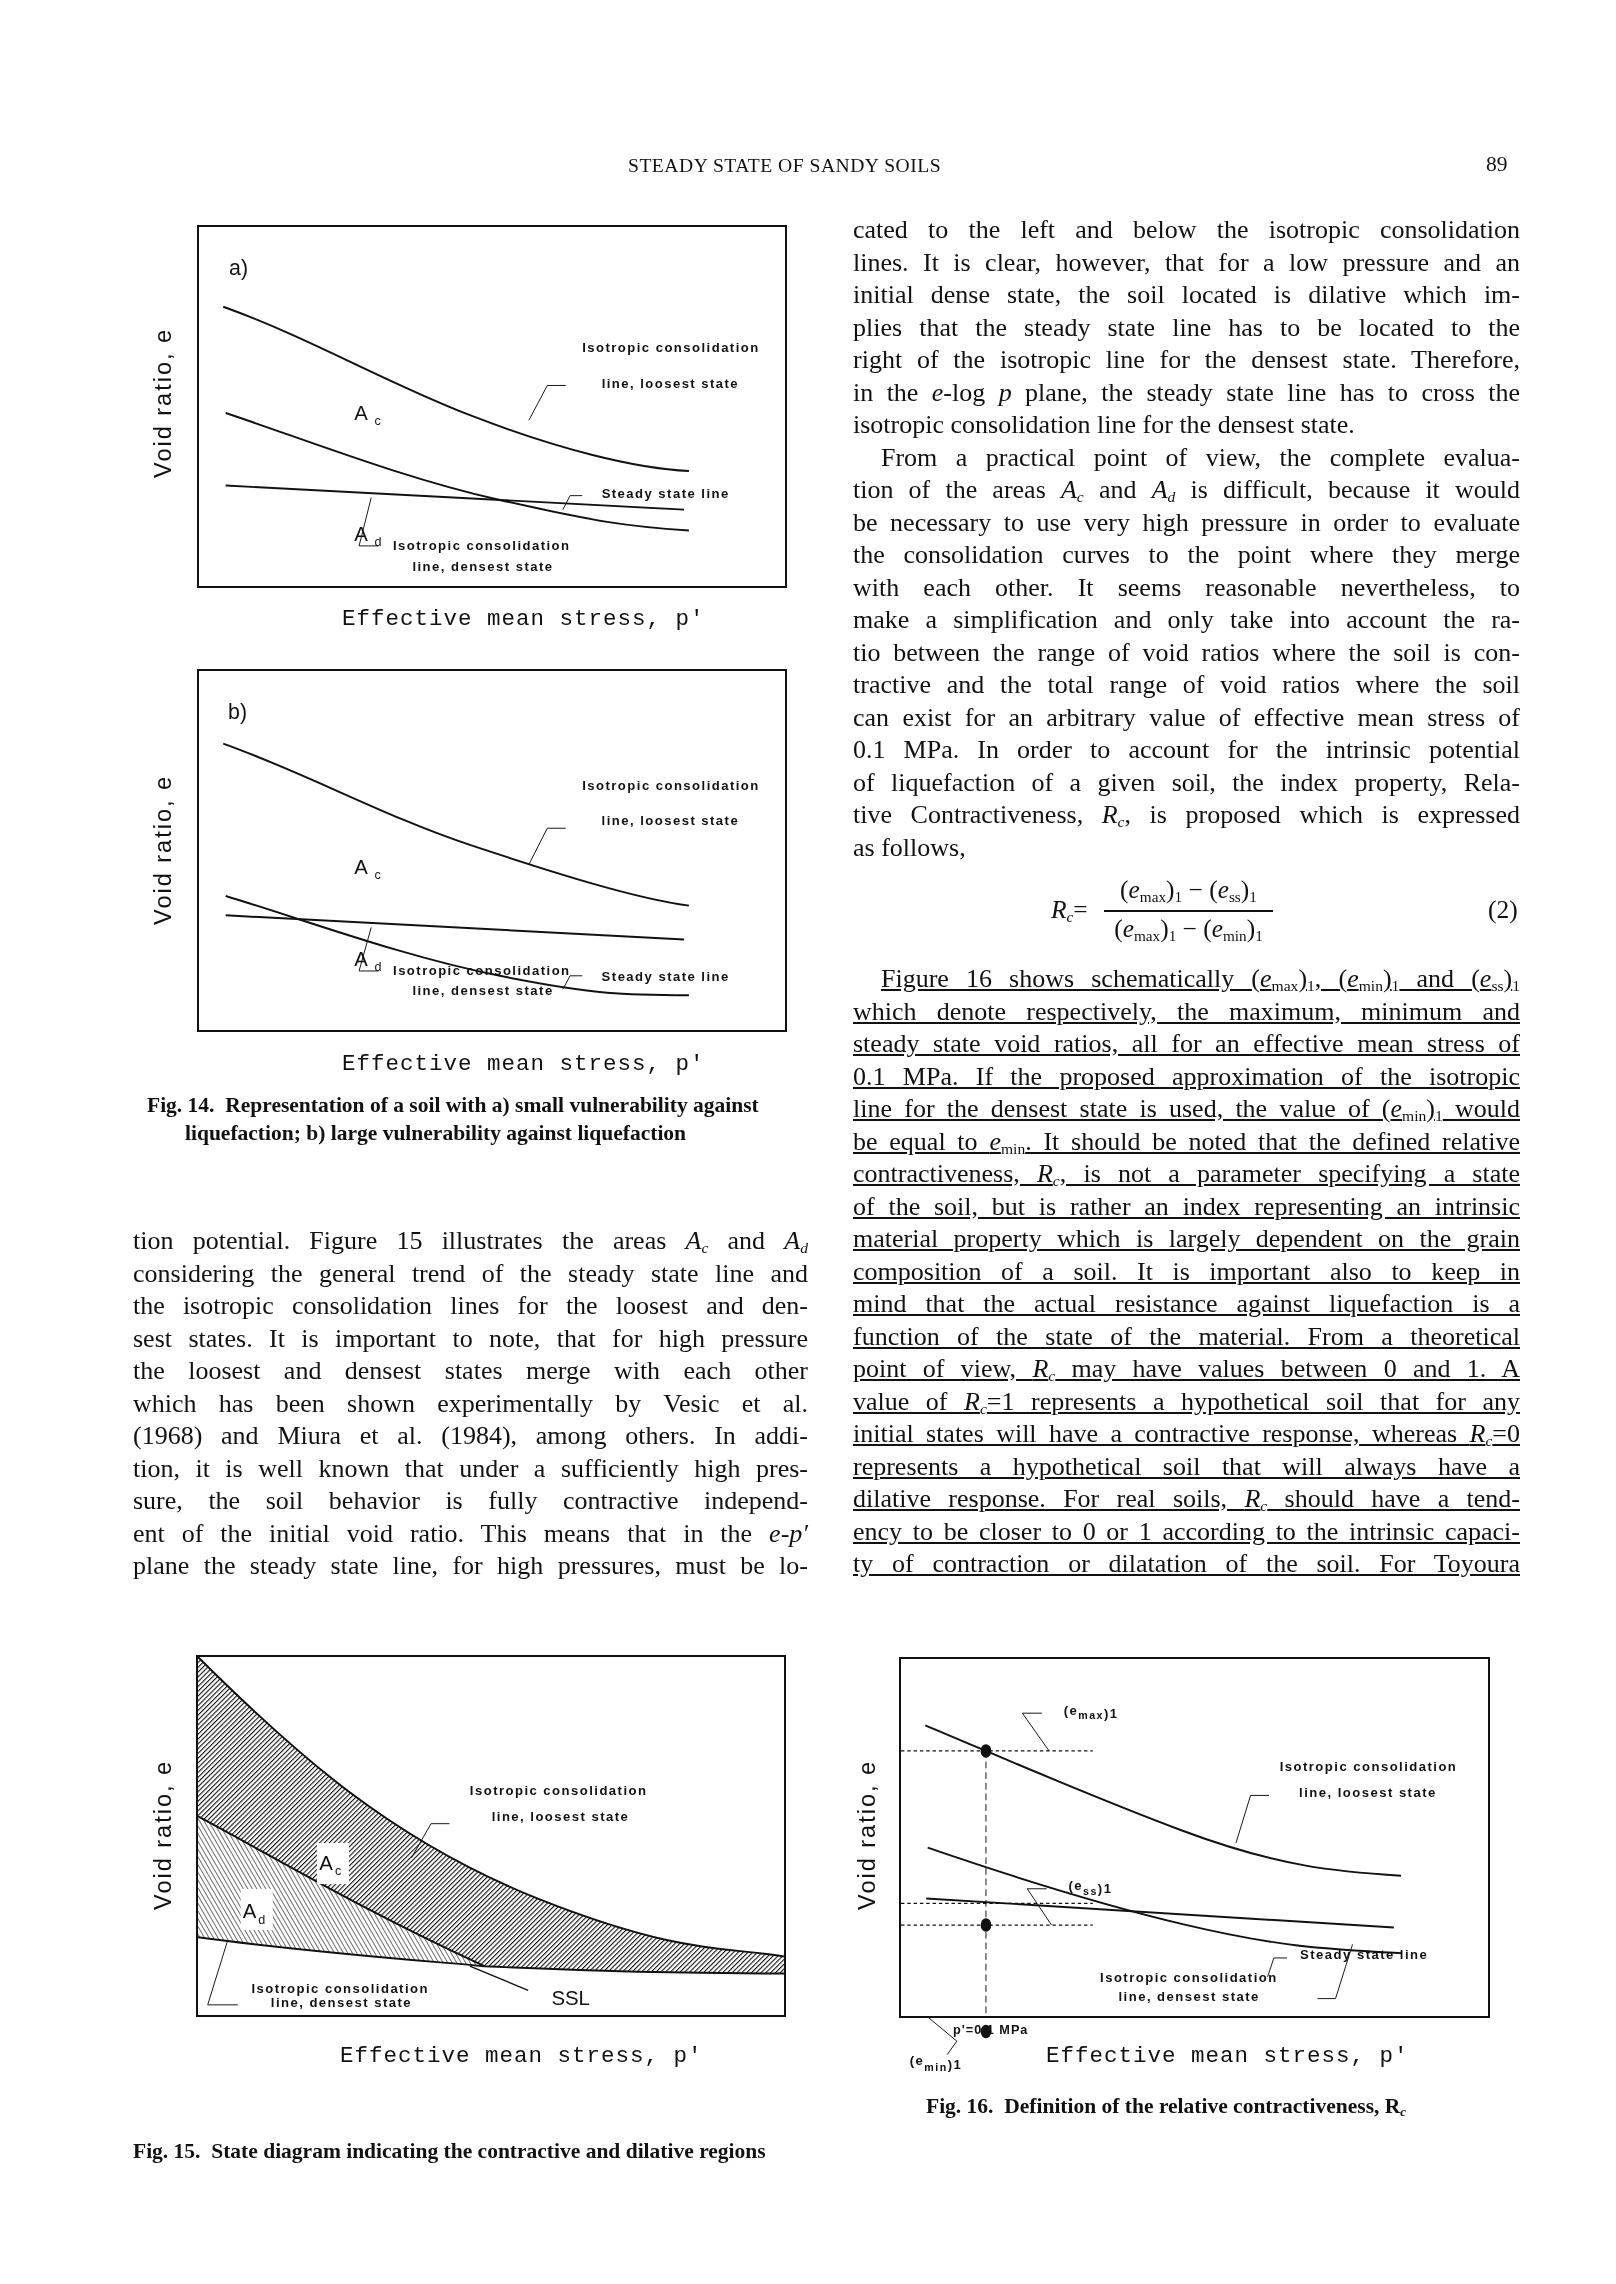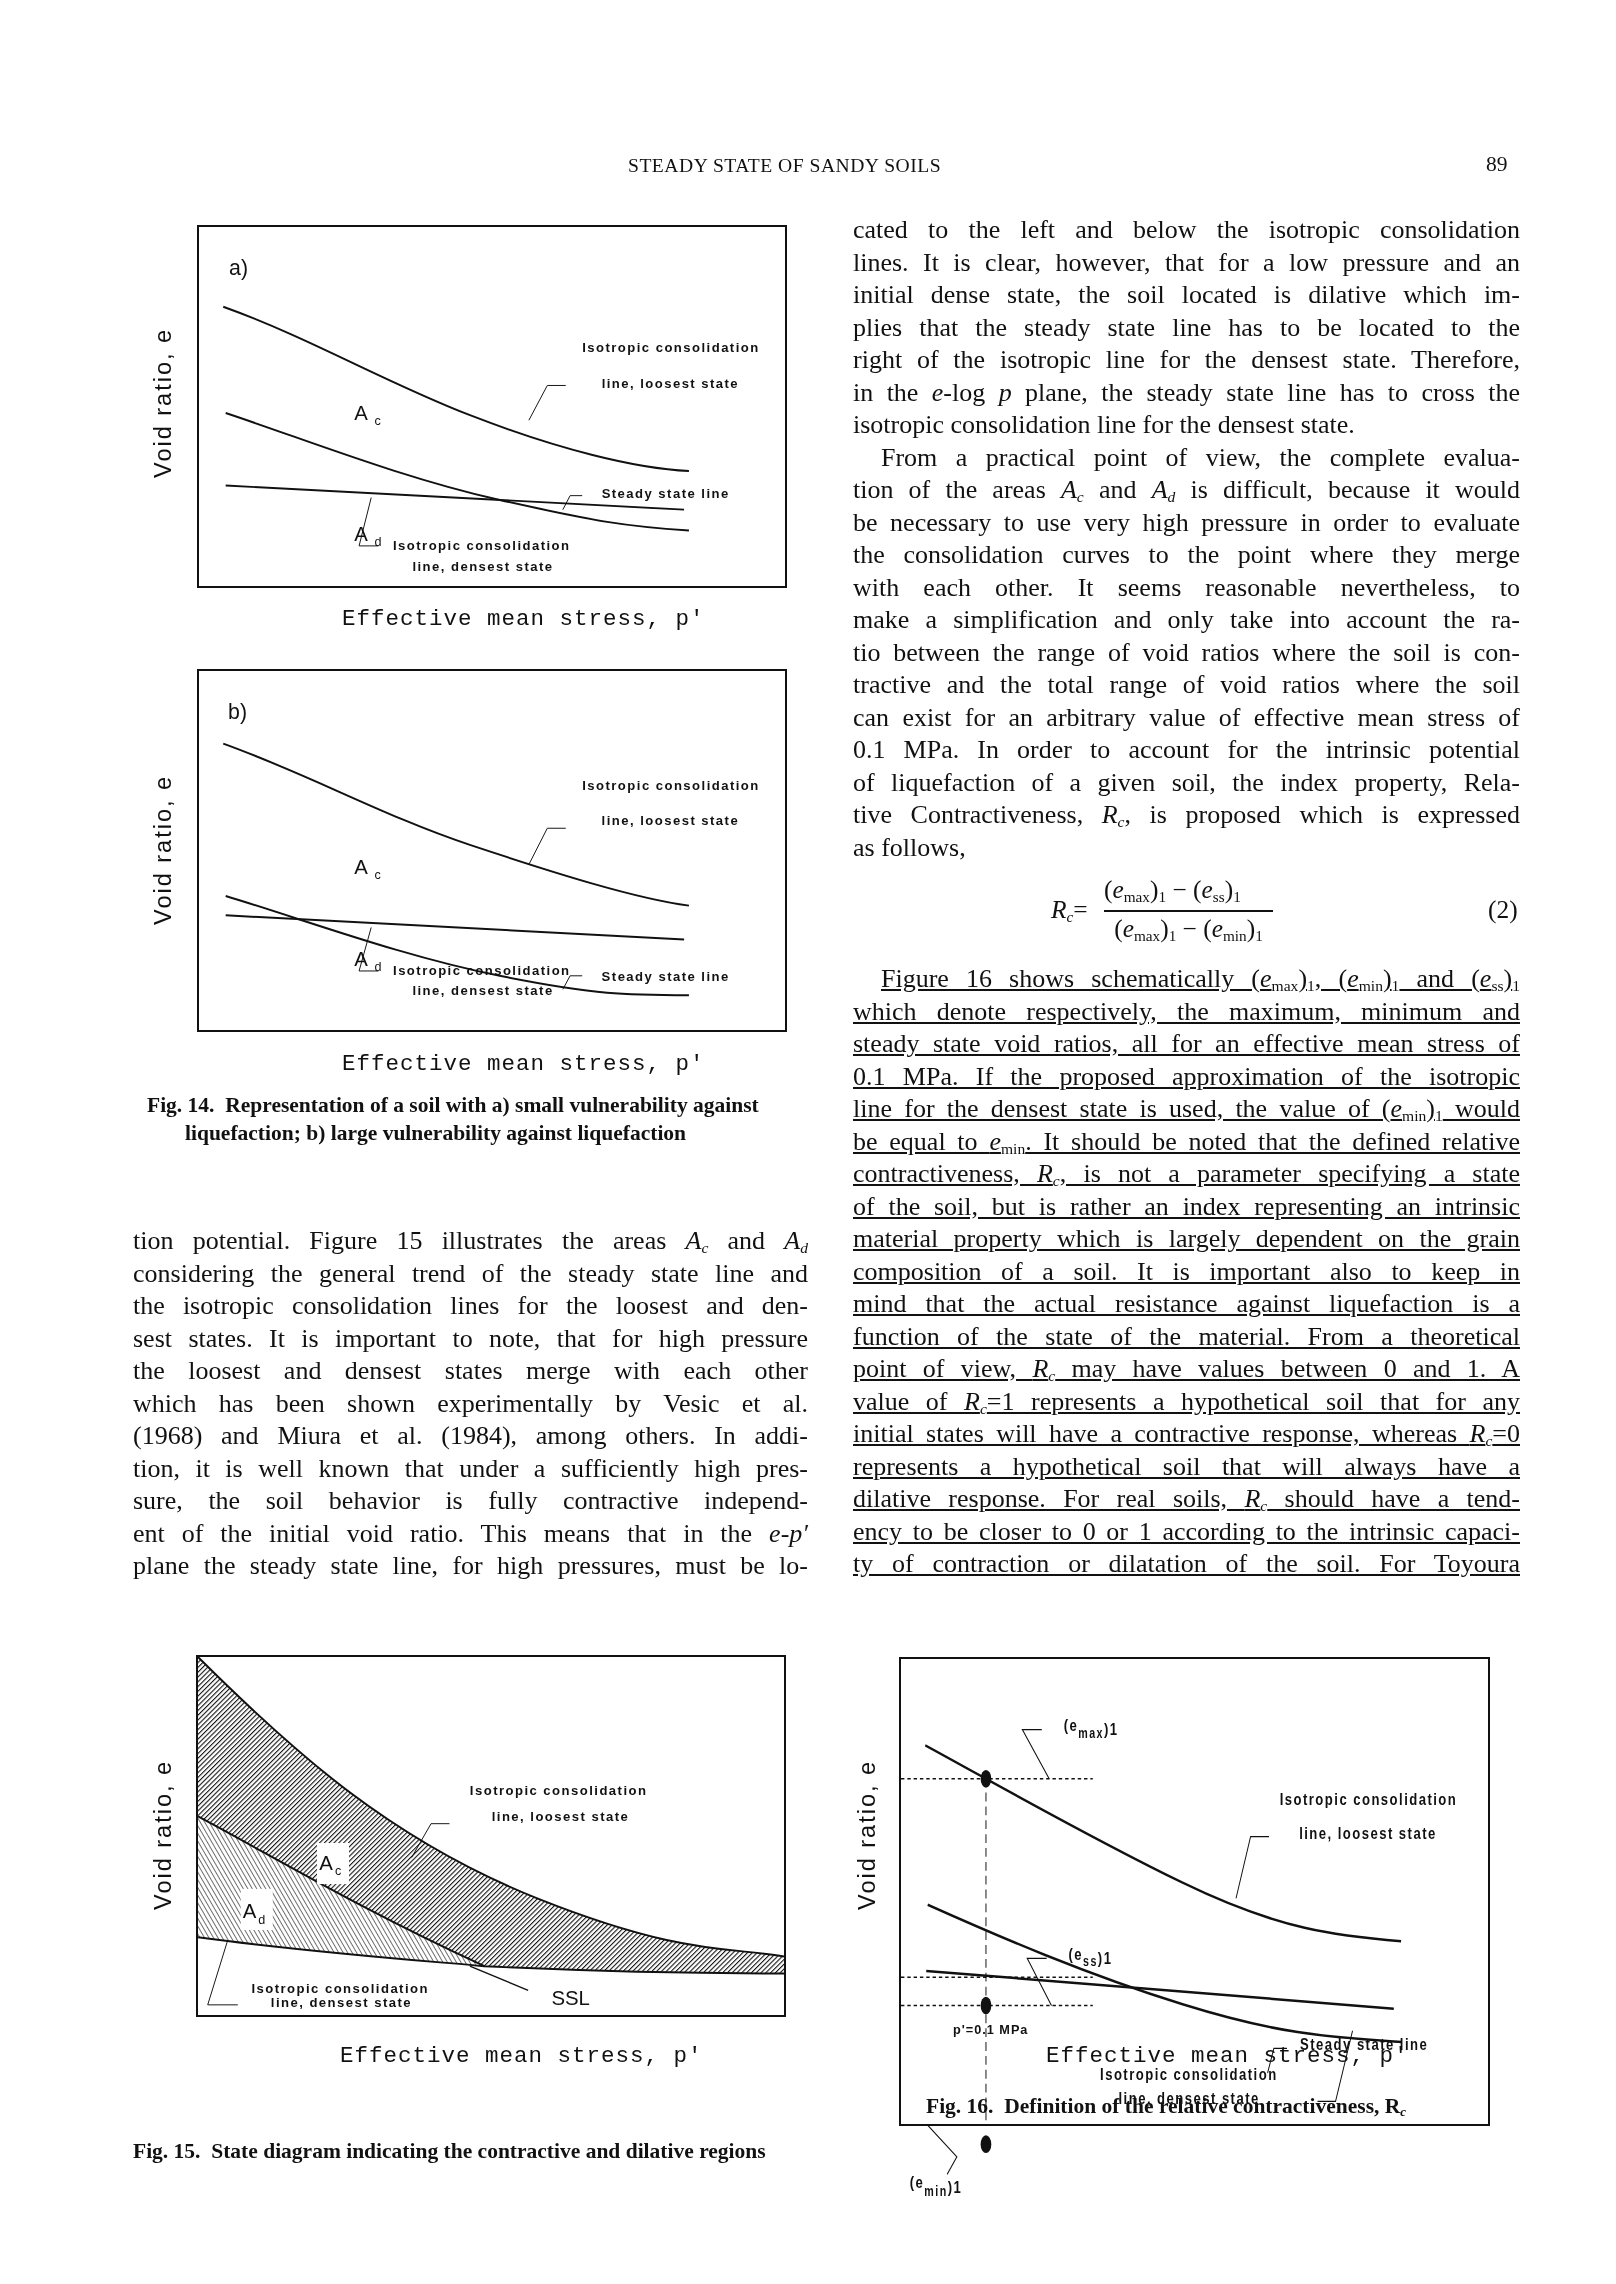--- a/index.html
+++ b/index.html
@@ -124,21 +124,21 @@
   <span class="ln">tractive and the total range of void ratios where the soil</span>
   <span class="ln">can exist for an arbitrary value of effective mean stress of</span>
   <span class="ln">0.1 MPa. In order to account for the intrinsic potential</span>
   <span class="ln">of liquefaction of a given soil, the index property, Rela-</span>
   <span class="ln">tive Contractiveness, <i>R<sub>c</sub></i>, is proposed which is expressed</span>
   <span class="ln last">as follows,</span>
 </div>
 
 <div class="abs serif eq" style="left:1051px; top:875px; width:469px; height:73px;">
   <div class="abs" style="left:0px; top:19.6px;"><i>R</i><sub><i>c</i></sub>=</div>
-  <div class="abs" style="left:53px; top:0px; width:169px; text-align:left;">(<i>e</i><sub>max</sub>)<sub>1</sub> − (<i>e</i><sub>ss</sub>)<sub>1</sub></div>
+  <div class="abs" style="left:53px; top:0px; width:169px; text-align:center;">(<i>e</i><sub>max</sub>)<sub>1</sub> − (<i>e</i><sub>ss</sub>)<sub>1</sub></div>
   <div class="abs" style="left:53px; top:35px; width:169px; height:1.5px; background:#111;"></div>
   <div class="abs" style="left:53px; top:39px; width:169px; text-align:center;">(<i>e</i><sub>max</sub>)<sub>1</sub> − (<i>e</i><sub>min</sub>)<sub>1</sub></div>
   <div class="abs" style="left:437px; top:19.6px;">(2)</div>
 </div>
 
 <div class="abs serif col" style="left:853px; top:963px; width:667px;text-decoration:underline;">
   <span class="ln indent">Figure 16 shows schematically (<i>e</i><sub>max</sub>)<sub>1</sub>, (<i>e</i><sub>min</sub>)<sub>1</sub> and (<i>e</i><sub>ss</sub>)<sub>1</sub></span>
   <span class="ln">which denote respectively, the maximum, minimum and</span>
   <span class="ln">steady state void ratios, all for an effective mean stress of</span>
   <span class="ln">0.1 MPa. If the proposed approximation of the isotropic</span>
@@ -198,21 +198,21 @@
   </div>
   <div class="xlabel" style="left:340px; top:2043px;">Effective mean stress, p'</div>
 </div>
 
 <div class="abs serif caption" style="left:133px; top:2092px; width:684px;margin-top:45px;">
   <span class="ln"><span>Fig. 15.</span>&nbsp;&nbsp;<span>State diagram indicating the contractive and dilative regions</span></span>
 </div>
 
 <div>
   <div class="ylabel" style="left:794px; top:1823px; width:147px; text-align:center;">Void ratio, e</div>
-  <div class="fig-frame" style="left:899px; top:1657px; width:591px; height:469px;">
+  <div class="fig-frame" style="left:899px; top:1657px; width:591px; height:361px;">
     <svg class="fig-svg" viewBox="0 0 1209 738" preserveAspectRatio="none">
 
       <path d="M50 137 C 200 200, 380 280, 580 355 S 900 440, 1030 448" fill="none" stroke="#111" stroke-width="4"></path>
 
       <path d="M55 510 C 200 560, 380 620, 580 668 S 880 720, 1030 728" transform="translate(0,-120)" fill="none" stroke="#111" stroke-width="4"></path>
 
       <path d="M52 755 L 1015 815" transform="translate(0,-260)" fill="none" stroke="#111" stroke-width="4"></path>
 
       <line x1="0" y1="190" x2="395" y2="190" stroke="#111" stroke-width="2.5" stroke-dasharray="7,6"></line>
       <line x1="0" y1="550" x2="395" y2="550" stroke="#111" stroke-width="2.5" stroke-dasharray="7,6"></line>

